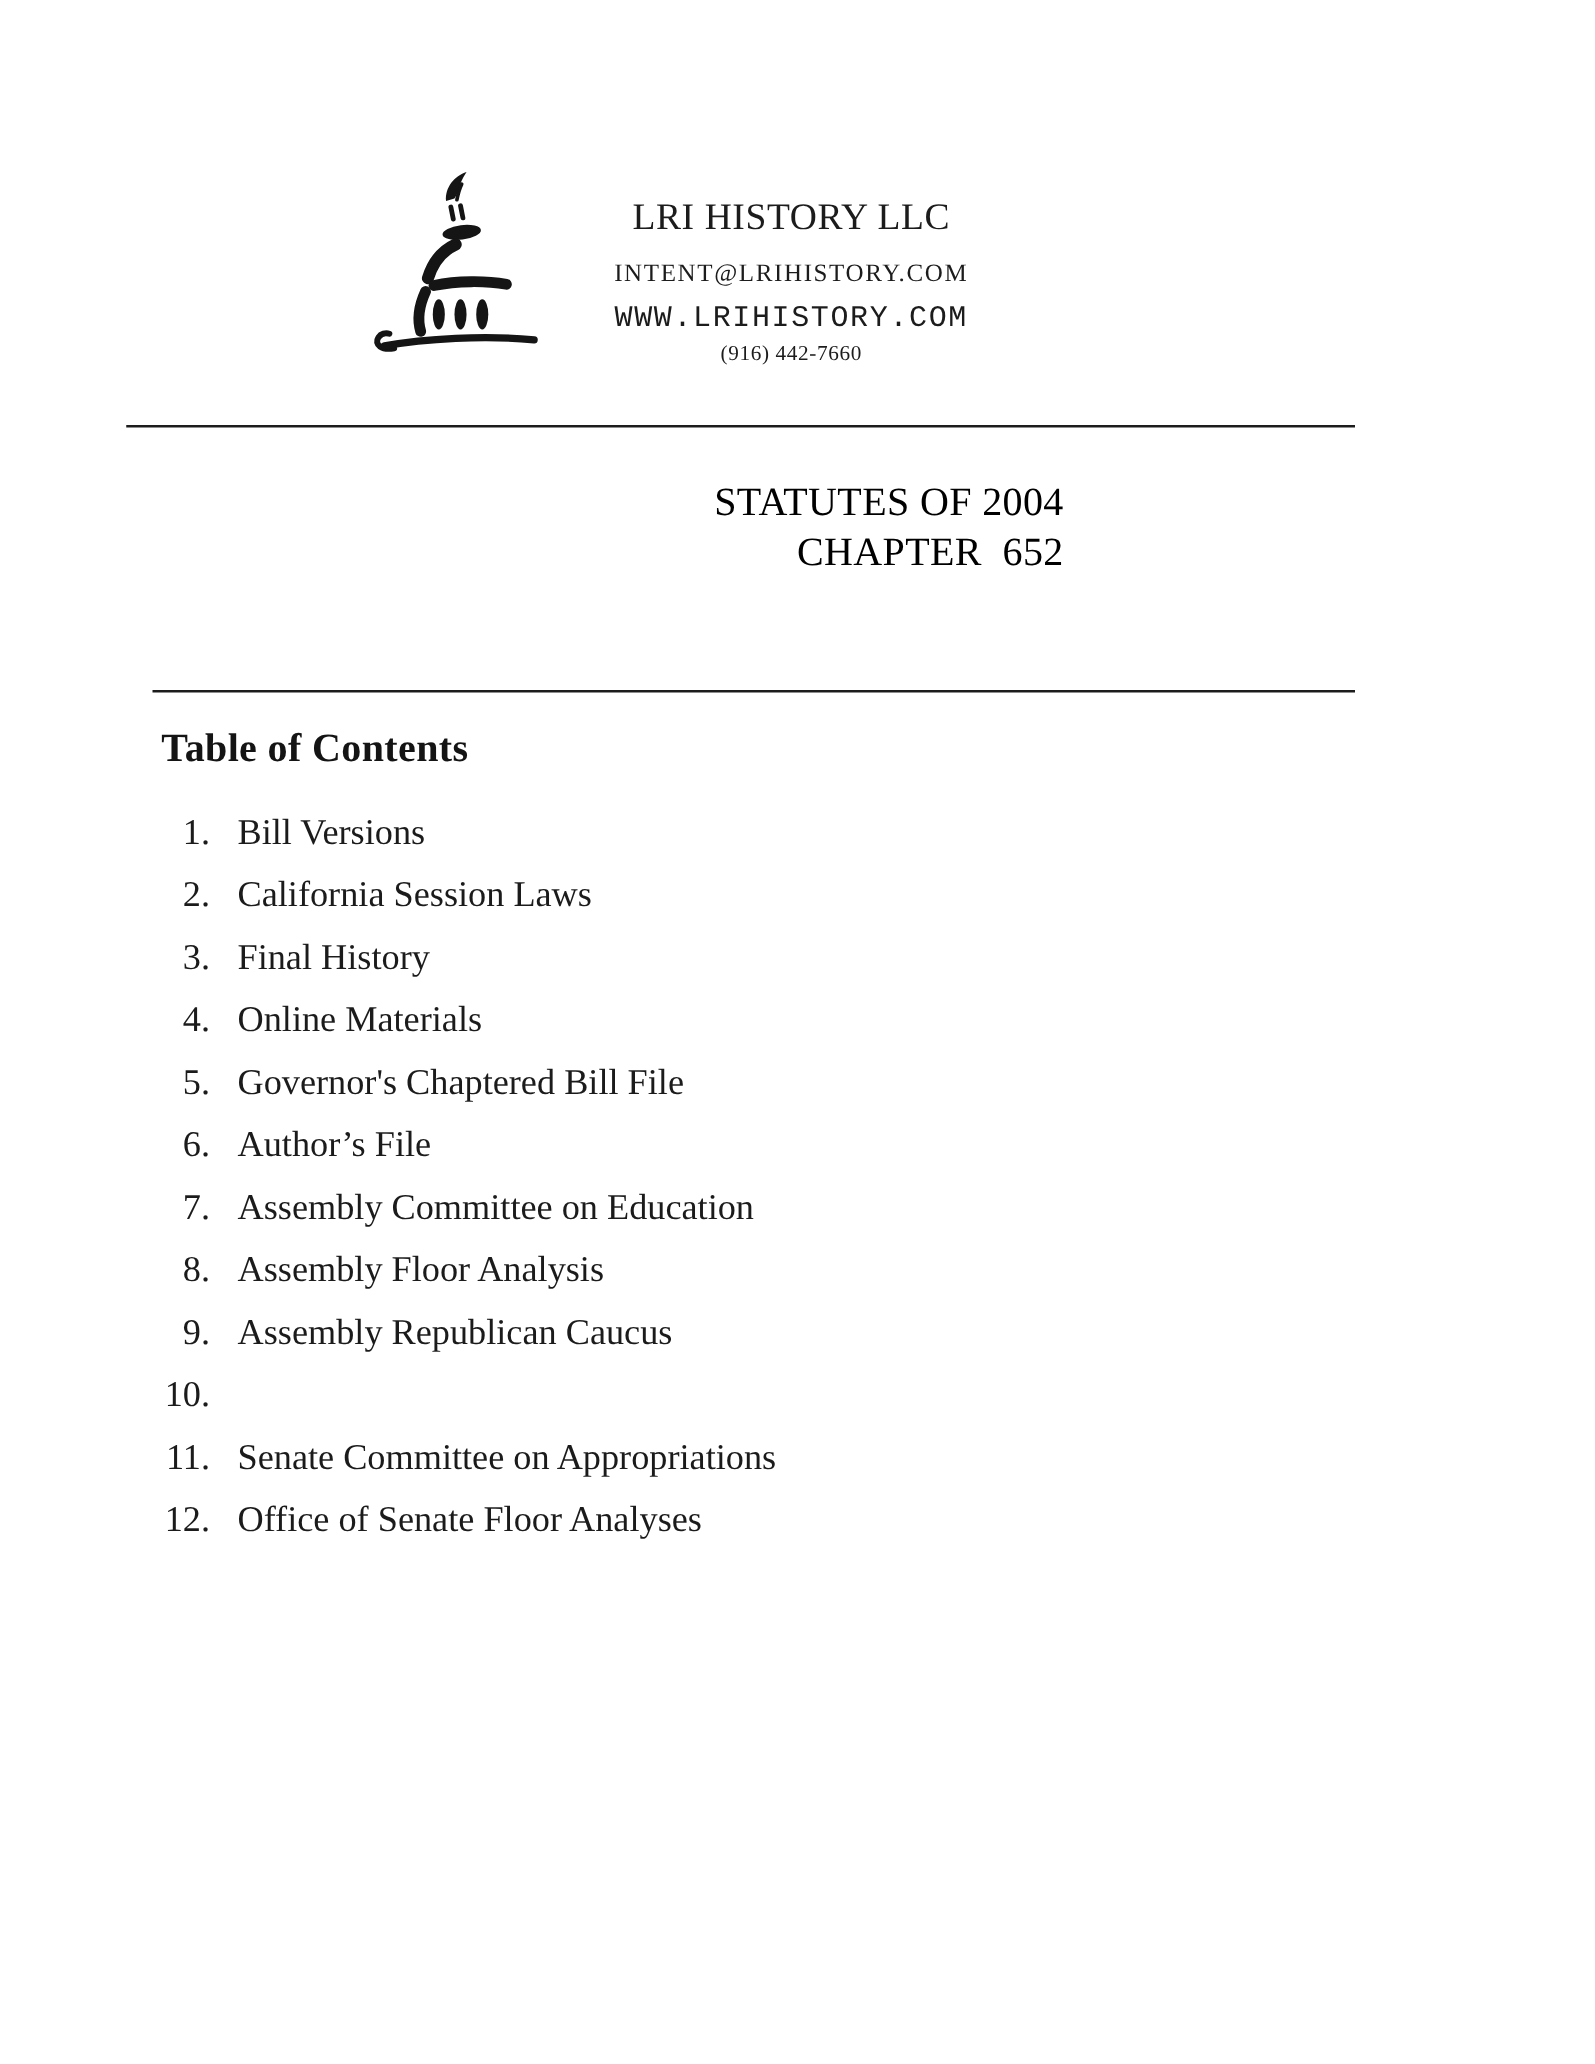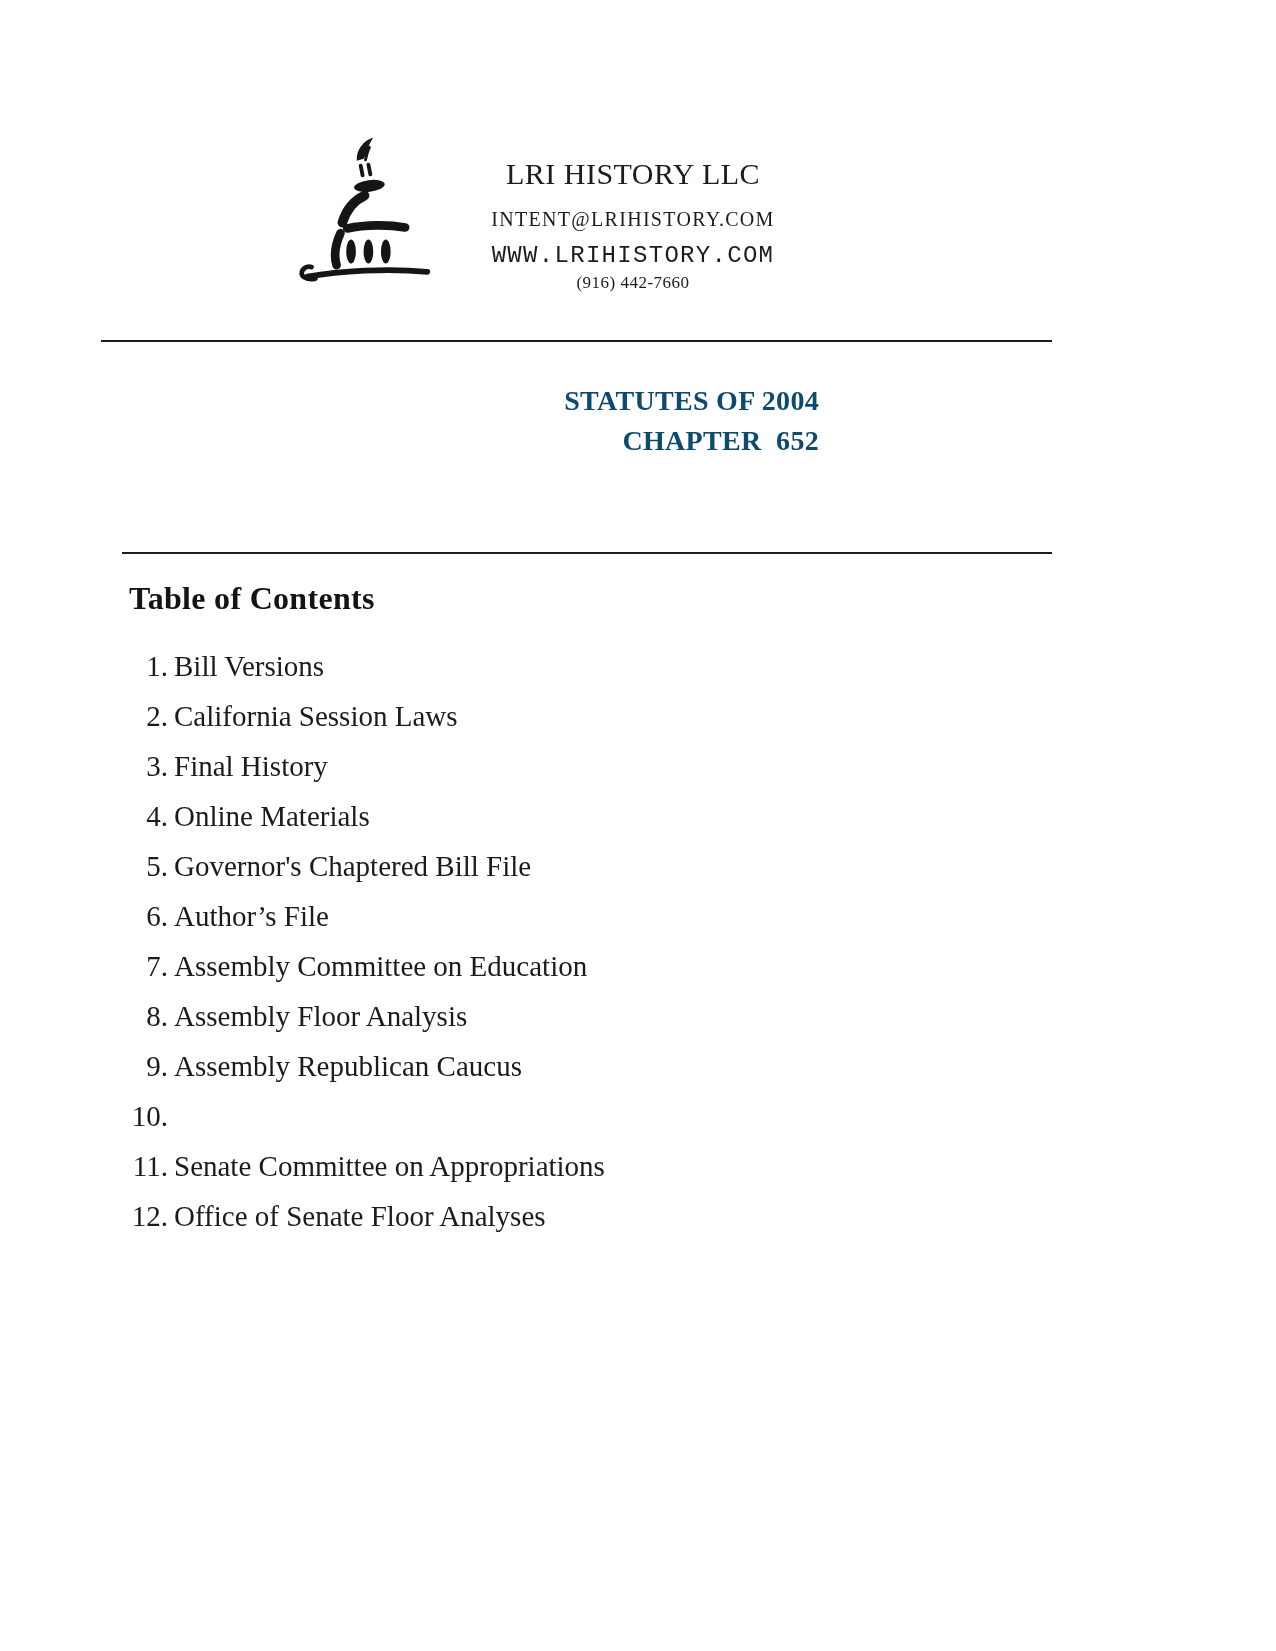--- a/index.html
+++ b/index.html
@@ -4,20 +4,21 @@
 <style>
   html, body { margin: 0; padding: 0; background: #ffffff; }
   .page {
     position: relative;
     width: 1052px;
     height: 1651px;
     background: #ffffff;
     font-family: "Liberation Serif", "DejaVu Serif", serif;
     color: #1b1b1b;
     overflow: hidden;
+    padding-left: 32px;
   }
 
   
   .logo {
     position: absolute;
     left: 296px;
     top: 132px;
     width: 140px;
     height: 158px;
   }
@@ -71,24 +72,24 @@
   .rule { position: absolute; height: 2px; background: #1c1c1c; }
   .rule-top { left: 101px; top: 340px; width: 1002px; }
   .rule-mid { left: 122px; top: 552px; width: 976px; }
 
   
   .case-block {
     position: absolute;
     top: 381px;
     right: 233px;
     text-align: right;
-    font-weight: bold;
-    font-size: 28px;
+    font-weight: normal;
+    font-size: 32px;
     line-height: 40px;
-    color: #0c4a6e;
+    color: #000000;
     letter-spacing: 0.3px;
   }
   .case-line { white-space: pre-wrap; }
 
   
   .toc-title {
     position: absolute;
     left: 129px;
     top: 580px;
     font-size: 32px;
@@ -108,21 +109,21 @@
     font-size: 29px;
     line-height: 50px;
     color: #1b1b1b;
   }
   .toc-num {
     width: 54px;
     text-align: right;
     flex: 0 0 54px;
   }
   .toc-label {
-    margin-left: 6px;
+    margin-left: 22px;
     white-space: nowrap;
     text-align: right;
   }
 </style>
 </head>
 <body>
 
 <div class="page">
 
   <svg class="logo" viewBox="0 0 145 160" xmlns="http://www.w3.org/2000/svg" aria-hidden="true">

